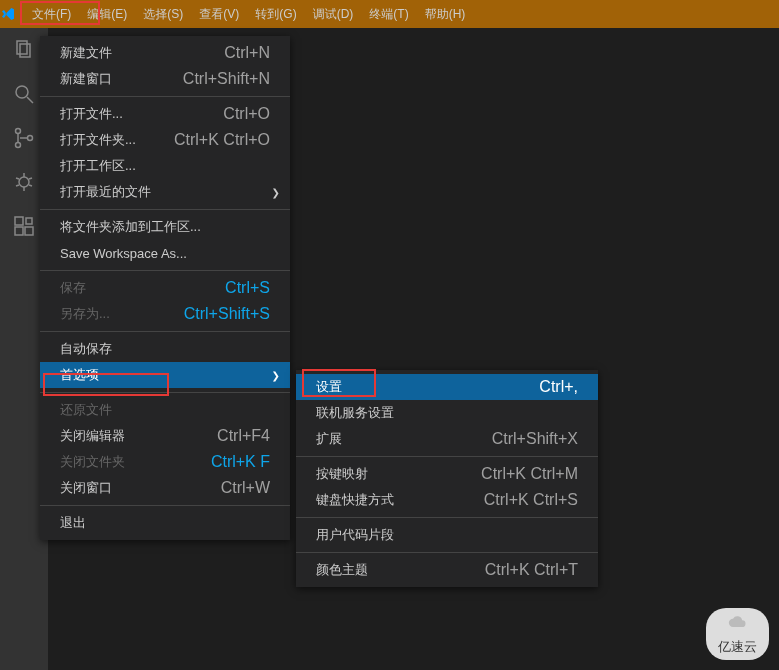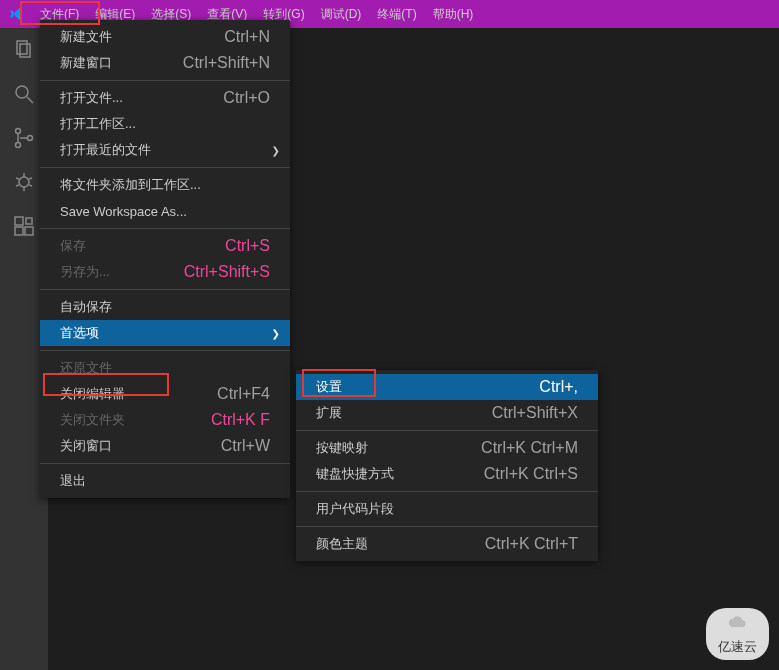--- a/index.html
+++ b/index.html
@@ -1,43 +1,43 @@
 <!DOCTYPE html>
 <html><head>
   <meta charset="utf-8">
   <style>
     * { margin: 0; padding: 0; box-sizing: border-box; font-family: "Segoe UI", "Microsoft YaHei", sans-serif; }
     body { width: 779px; height: 670px; background: #1e1e1e; overflow: hidden; position: relative; }
     
-    .menubar { height: 28px; background: #a21caf; display: flex; align-items: center; padding-left: 8px; color: #ccc; font-size: 12px; }
+    .menubar { height: 28px; background: #a16207; display: flex; align-items: center; color: #ccc; font-size: 12px; }
     .menubar-logo { width: 16px; height: 16px; margin-right: 8px; }
     .menu-item { padding: 4px 8px; cursor: default; }
     
     .highlight-box { position: absolute; border: 2px solid #e53935; pointer-events: none; z-index: 100; }
     .hb1 { left: 20px; top: 1px; width: 80px; height: 24px; }
     .hb2 { left: 43px; top: 373px; width: 126px; height: 23px; }
     .hb3 { left: 302px; top: 369px; width: 74px; height: 28px; }
     
     .activitybar { position: absolute; left: 0; top: 28px; width: 48px; height: 642px; background: #333; display: flex; flex-direction: column; align-items: center; padding-top: 10px; gap: 20px; }
     .activity-icon { width: 24px; height: 24px; color: #888; display: flex; align-items: center; justify-content: center; }
     .activity-icon svg { width: 24px; height: 24px; }
     
     .editor { position: absolute; left: 48px; top: 28px; right: 0; bottom: 0; background: #1e1e1e; }
     
     .dropdown { position: absolute; background: #252526; box-shadow: 0 2px 8px rgba(0,0,0,.6); color: #ccc; font-size: 13px; padding: 4px 0; }
-    .file-menu { left: 40px; top: 20px; width: 250px; }
+    .file-menu { left: 40px; top: 36px; width: 250px; }
     .prefs-menu { left: 296px; top: 370px; width: 302px; }
     
     .menu-row { height: 26px; display: flex; align-items: center; padding: 0 20px; justify-content: space-between; cursor: default; position: relative; }
     .menu-row.selected { background: #0e639c; color: #fff; }
     .menu-row.disabled { color: #666; }
     .menu-label { white-space: nowrap; }
     .menu-shortcut { color: #a0a0a0; font-size: 16px; }
     .menu-row.selected .menu-shortcut { color: #fff; }
-    .menu-row.disabled .menu-shortcut { color: #ec4899; }
+    .menu-row.disabled .menu-shortcut { color: #0ea5e9; }
     .menu-sep { height: 1px; background: #444; margin: 4px 0; }
     .submenu-arrow { position: absolute; right: 10px; font-size: 10px; }
     
     .footer-logo { position: absolute; right: 10px; bottom: 10px; background: rgba(255,255,255,0.85); border-radius: 20px; padding: 4px 12px; display: flex; align-items: center; gap: 6px; font-size: 13px; color: #333; flex-direction: column; }
     .footer-logo svg { width: 20px; height: 20px; }
   </style>
 </head>
 <body>
 
 <div class="menubar">
@@ -101,20 +101,24 @@
     <div class="menu-row">
       <span class="menu-label">新建窗口</span>
       <span class="menu-shortcut">Ctrl+Shift+N</span>
     </div>
     <div class="menu-sep"></div>
     <div class="menu-row">
       <span class="menu-label">打开文件...</span>
       <span class="menu-shortcut">Ctrl+O</span>
     </div>
     <div class="menu-row">
+      <span class="menu-label">打开文件夹...</span>
+      <span class="menu-shortcut">Ctrl+K Ctrl+O</span>
+    </div>
+    <div class="menu-row">
       <span class="menu-label">打开工作区...</span>
     </div>
     <div class="menu-row">
       <span class="menu-label">打开最近的文件</span>
       <span class="submenu-arrow">❯</span>
     </div>
     <div class="menu-sep"></div>
     <div class="menu-row">
       <span class="menu-label">将文件夹添加到工作区...</span>
     </div>
@@ -157,20 +161,23 @@
     <div class="menu-sep"></div>
     <div class="menu-row">
       <span class="menu-label">退出</span>
     </div>
   </div>
 
 <div class="dropdown prefs-menu" id="prefs-menu">
     <div class="menu-row selected">
       <span class="menu-label">设置</span>
       <span class="menu-shortcut">Ctrl+,</span>
+    </div>
+    <div class="menu-row">
+      <span class="menu-label">联机服务设置</span>
     </div>
     <div class="menu-row">
       <span class="menu-label">扩展</span>
       <span class="menu-shortcut">Ctrl+Shift+X</span>
     </div>
     <div class="menu-sep"></div>
     <div class="menu-row">
       <span class="menu-label">按键映射</span>
       <span class="menu-shortcut">Ctrl+K Ctrl+M</span>
     </div>

